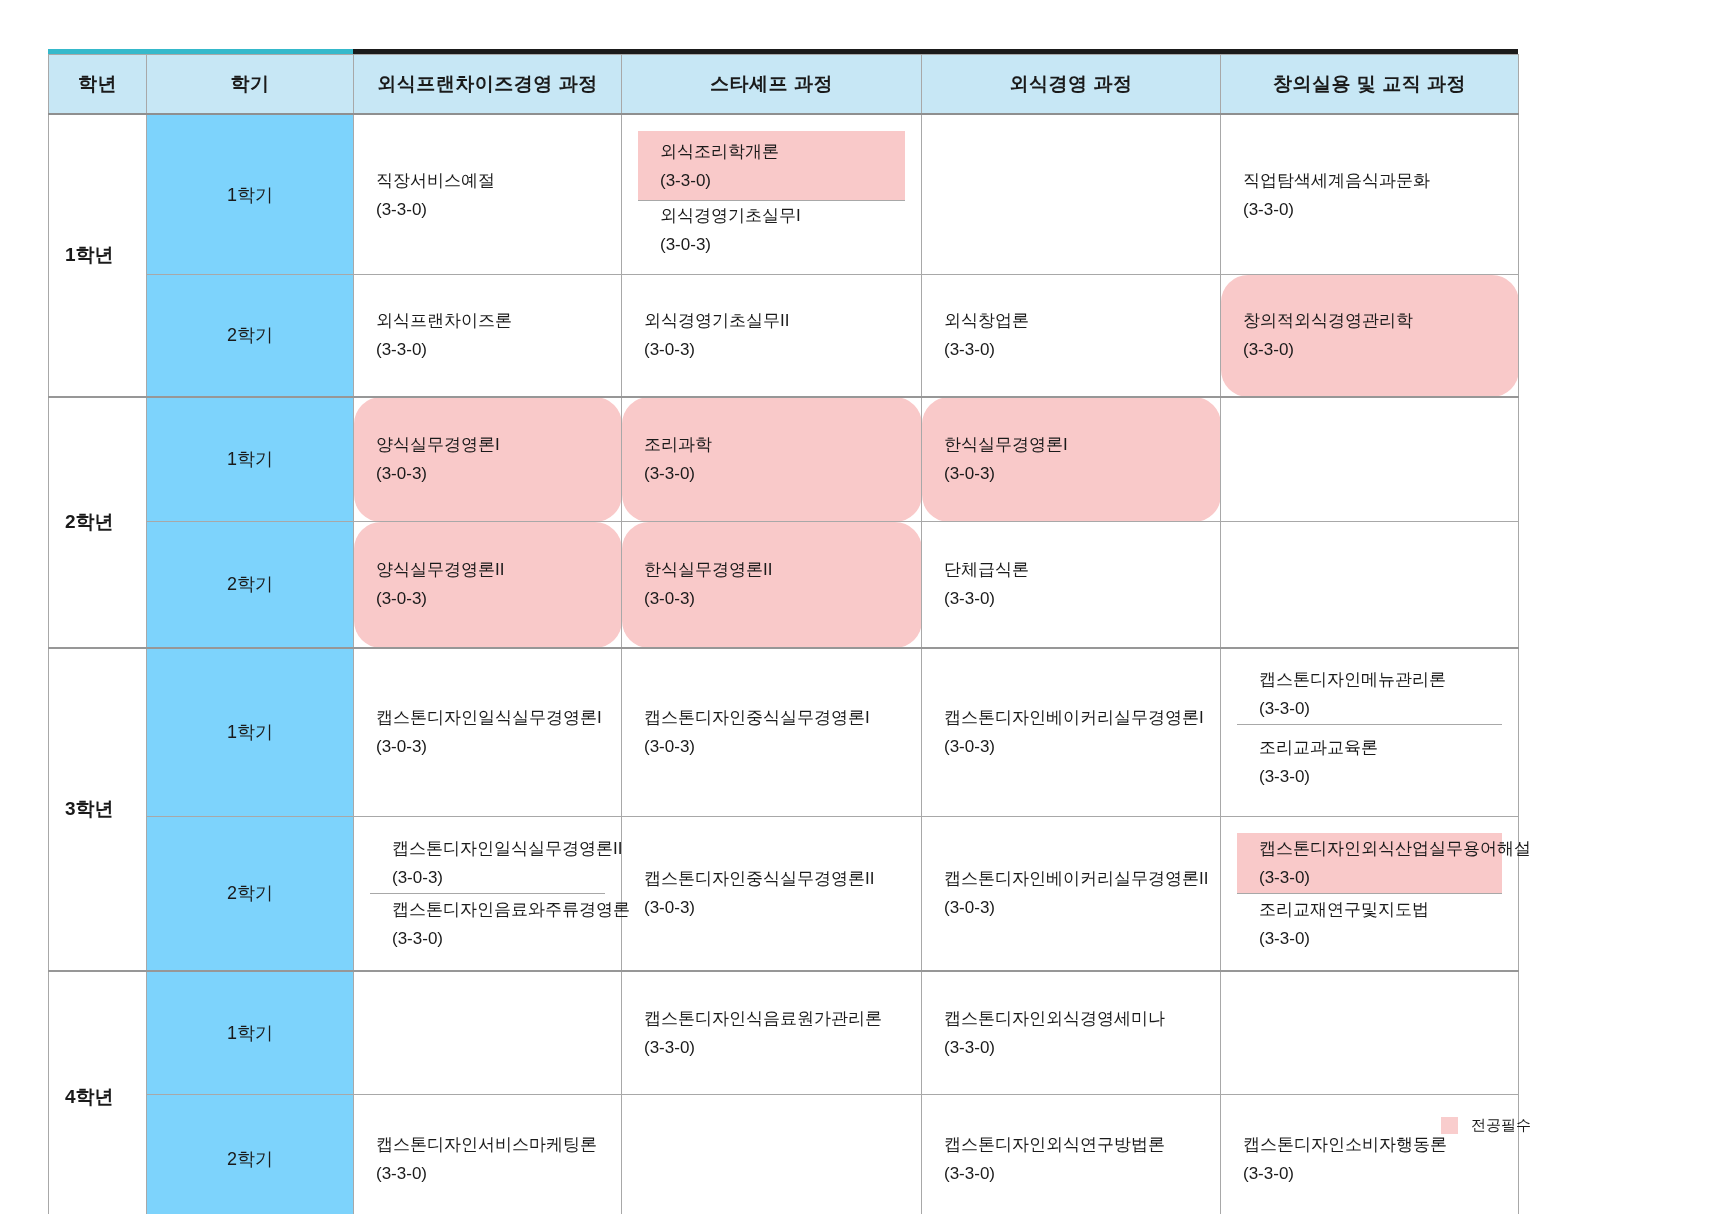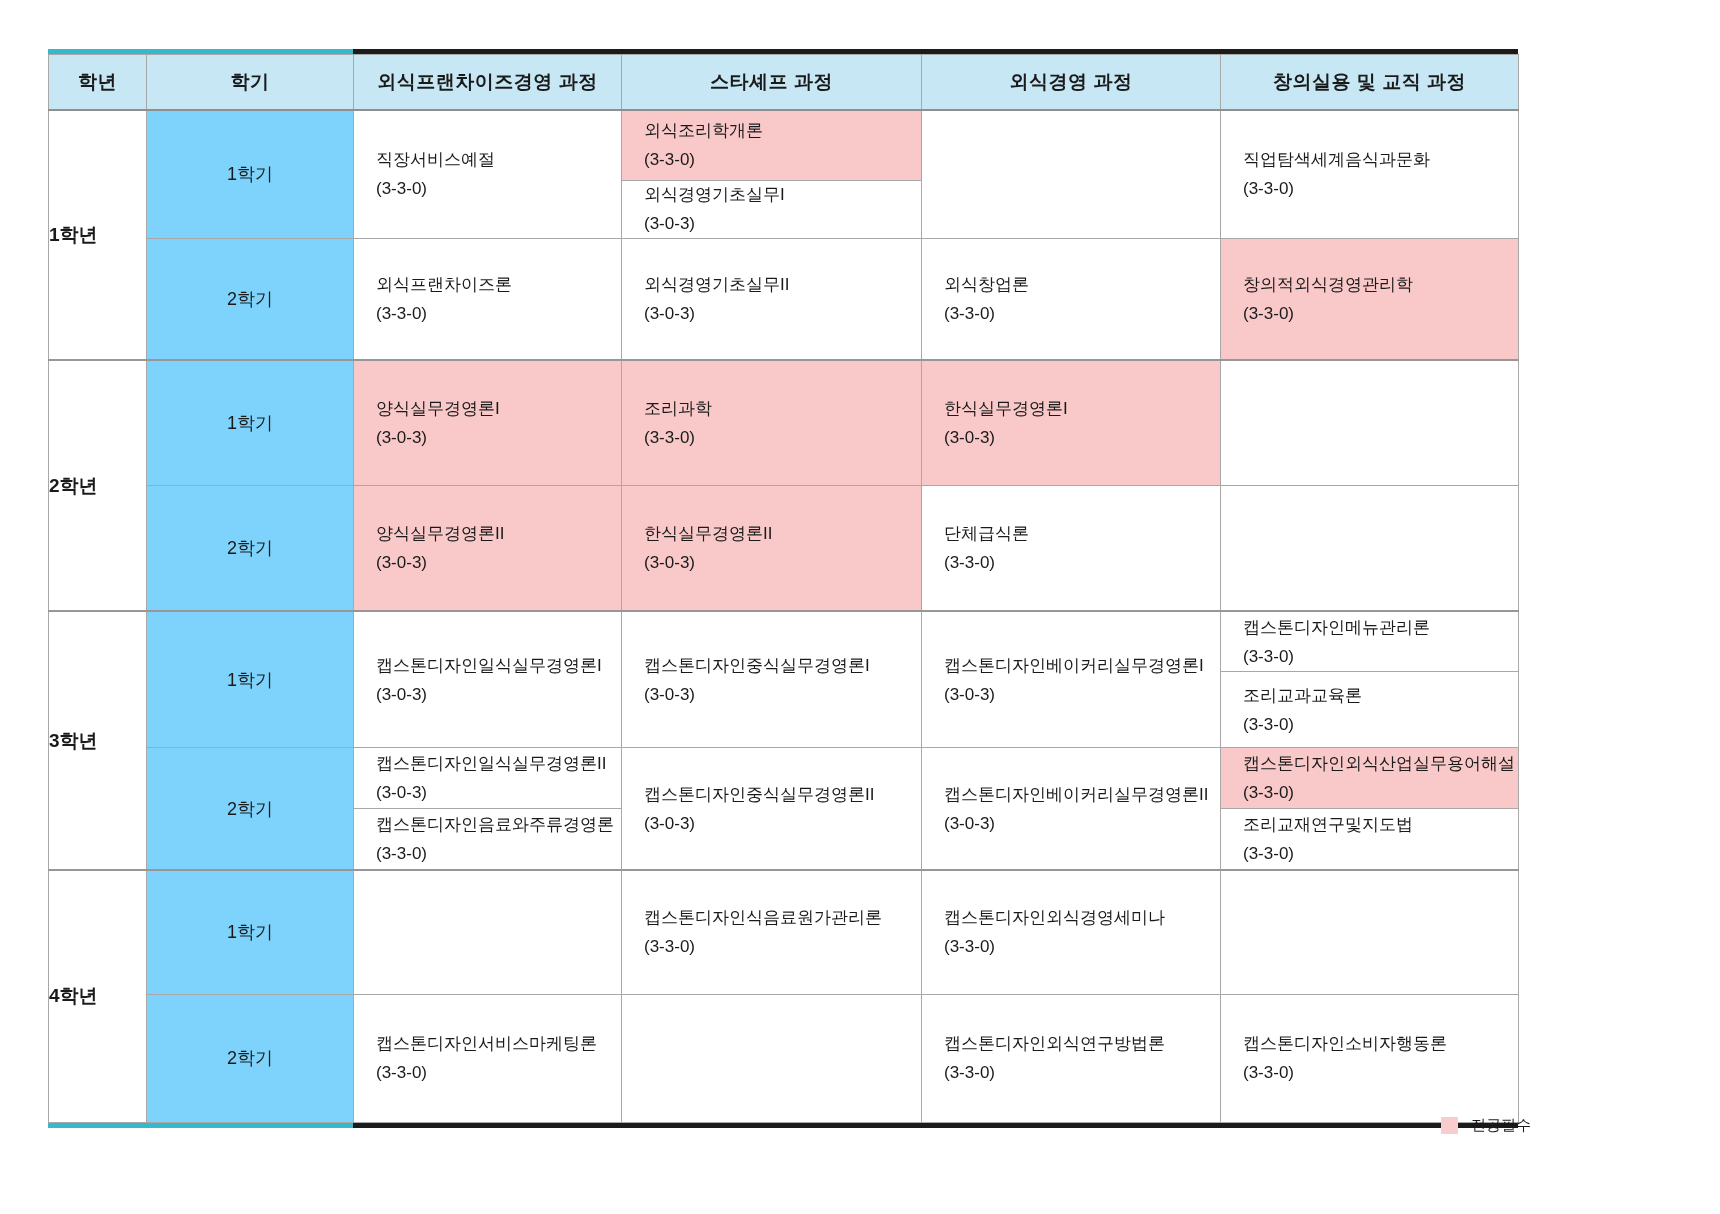--- a/index.html
+++ b/index.html
@@ -3,29 +3,29 @@
 <meta charset="utf-8">
 <style>
   html,body{margin:0;padding:0;background:#ffffff;}
   body{width:1720px;height:1214px;font-family:"Liberation Sans",sans-serif;color:#1a1a1a;}
   .sheet{position:relative;width:1720px;height:1214px;background:#ffffff;overflow:hidden;}
   .tbl-wrap{position:absolute;left:48px;top:49px;width:1470px;}
   .edge{display:flex;height:5px;}
   .edge .seg-teal{width:305px;background:#35b9cb;}
   .edge .seg-dark{flex:1;background:#1b1b1b;}
   table.curr{border-collapse:collapse;table-layout:fixed;width:1470px;}
-  .curr td,.curr th{border:1px solid #a8a8a8;padding:0;vertical-align:middle;}
+  .curr td,.curr th{border:1px solid #a8a8a8;padding:16px;vertical-align:middle;}
   .curr th{background:#c7e7f5;font-size:19px;font-weight:bold;text-align:center;
            border-bottom:2px solid #8f8f8f;letter-spacing:0.5px;}
   tr.yr td{border-top:2px solid #979797;margin-top:46px;}
   td.year{font-size:19px;font-weight:bold;background:#fff;}
   td.sem{font-size:18px;text-align:center;background:#7dd3fc;}
   td.course{background:#fff;}
   td.course.single{padding-left:22px;}
-  td.req{background:#f9c9c9;}
+  td.req{background:#f9c9c9;border-radius:27px;}
   .course-name,.course-credits{font-size:17px;line-height:29px;white-space:nowrap;}
   .stack{display:flex;flex-direction:column;width:100%;}
   .block{box-sizing:border-box;display:flex;flex-direction:column;justify-content:center;
          padding-left:22px;}
   .block + .block{border-top:1px solid #a8a8a8;}
   .block.req{background:#f9c9c9;}
   .legend{position:absolute;left:1441px;top:1116px;display:flex;align-items:center;gap:13px;}
   .legend-swatch{width:17px;height:17px;background:#f9cdcd;}
   .legend-label{font-size:15px;}
 </style>

